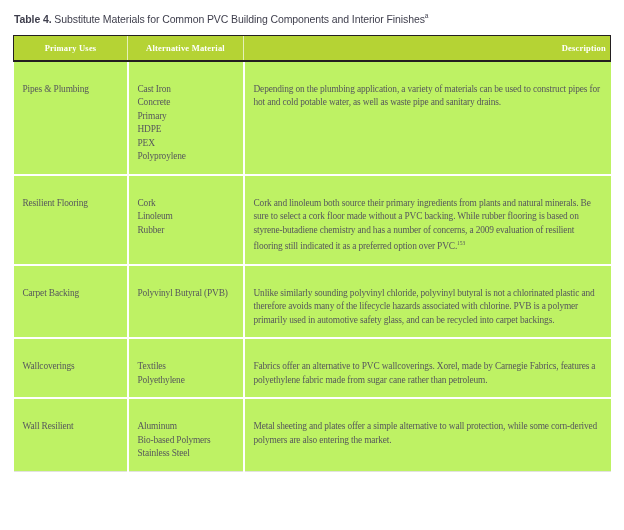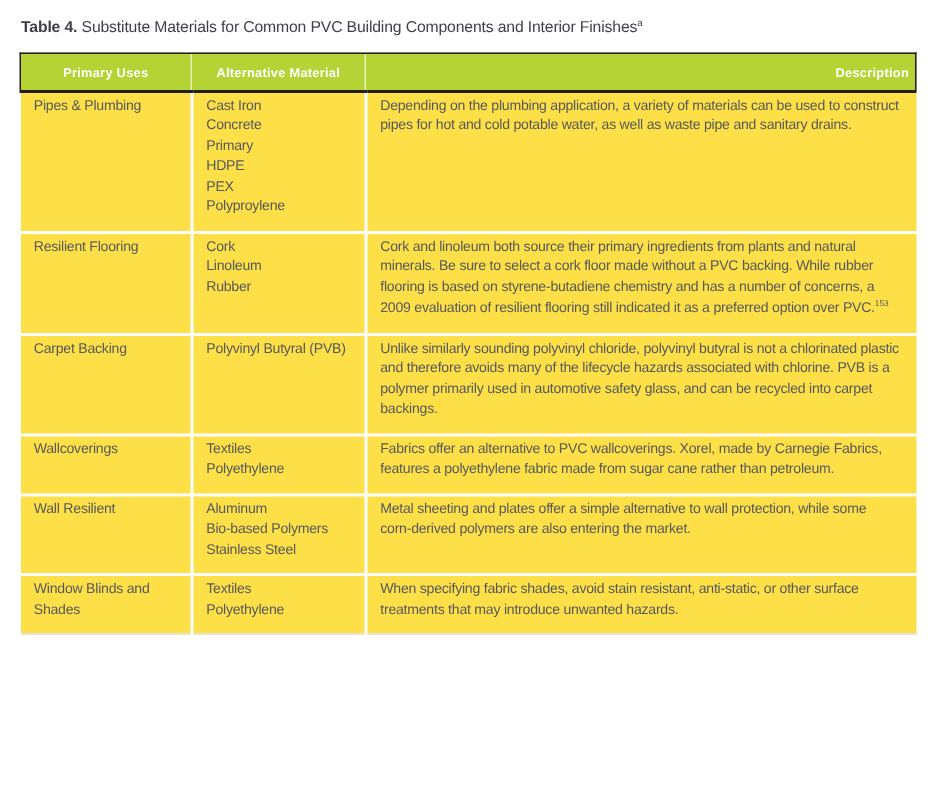--- a/index.html
+++ b/index.html
@@ -19,20 +19,21 @@
     color: #3e3e4c;
   }
   .doc-title .title-label { font-weight: bold; }
   .doc-title sup { font-size: 6.5px; vertical-align: super; }
 
   table.pvc-table {
     margin: 10px 0 0 13px;
     width: 597px;
     border-collapse: collapse;
     table-layout: fixed;
+    font-family: Liberation Serif, serif;
   }
   col.c1 { width: 114px; }
   col.c2 { width: 116px; }
   col.c3 { width: 367px; }
 
   thead th {
     background: #b5d334;
     color: #ffffff;
     font-size: 8.5px;
     font-weight: bold;
@@ -40,27 +41,27 @@
     text-align: center;
     padding: 7px 4px;
     border-top: 1.5px solid #231f20;
     border-bottom: 2.5px solid #231f20;
   }
   thead th:first-child { border-left: 1.5px solid #231f20; }
   thead th:last-child  { border-right: 1.5px solid #231f20; text-align: right; }
   thead th + th { border-left: 1px solid rgba(255,255,255,0.65); }
 
   tbody td {
-    background: #fde047;
+    background: #bef264;
     color: #57585c;
     font-size: 9.4px;
     letter-spacing: -0.15px;
     line-height: 13.5px;
     vertical-align: top;
-    padding: 1px 10px 10px 9px;
+    padding: 21px 10px 10px 9px;
     border: 2.5px solid #ffffff;
   }
   tbody tr:first-child td { border-top: none; }
   tbody td:first-child { border-left: none; }
   tbody td:last-child { border-right: none; }
   tbody tr:last-child td { border-bottom: 1px solid #e2e2e0; }
 
   td.col-desc sup { font-size: 5.5px; vertical-align: super; letter-spacing: 0; }
   .material-item { margin: 0; }
 </style>
@@ -125,24 +126,16 @@
         </tr>
         <tr>
           <td class="col-primary">Wall Resilient</td>
           <td class="col-material">
             <div class="material-item">Aluminum</div>
             <div class="material-item">Bio-based Polymers</div>
             <div class="material-item">Stainless Steel</div>
           </td>
           <td class="col-desc"><span>Metal sheeting and plates offer a simple alternative to wall protection, while some corn-derived polymers are also entering the market.</span></td>
         </tr>
-        <tr>
-          <td class="col-primary">Window Blinds and Shades</td>
-          <td class="col-material">
-            <div class="material-item">Textiles</div>
-            <div class="material-item">Polyethylene</div>
-          </td>
-          <td class="col-desc"><span>When specifying fabric shades, avoid stain resistant, anti-static, or other surface treatments that may introduce unwanted hazards.</span></td>
-        </tr>
       </tbody>
   </table>
 
 </div>
 
 </body></html>

